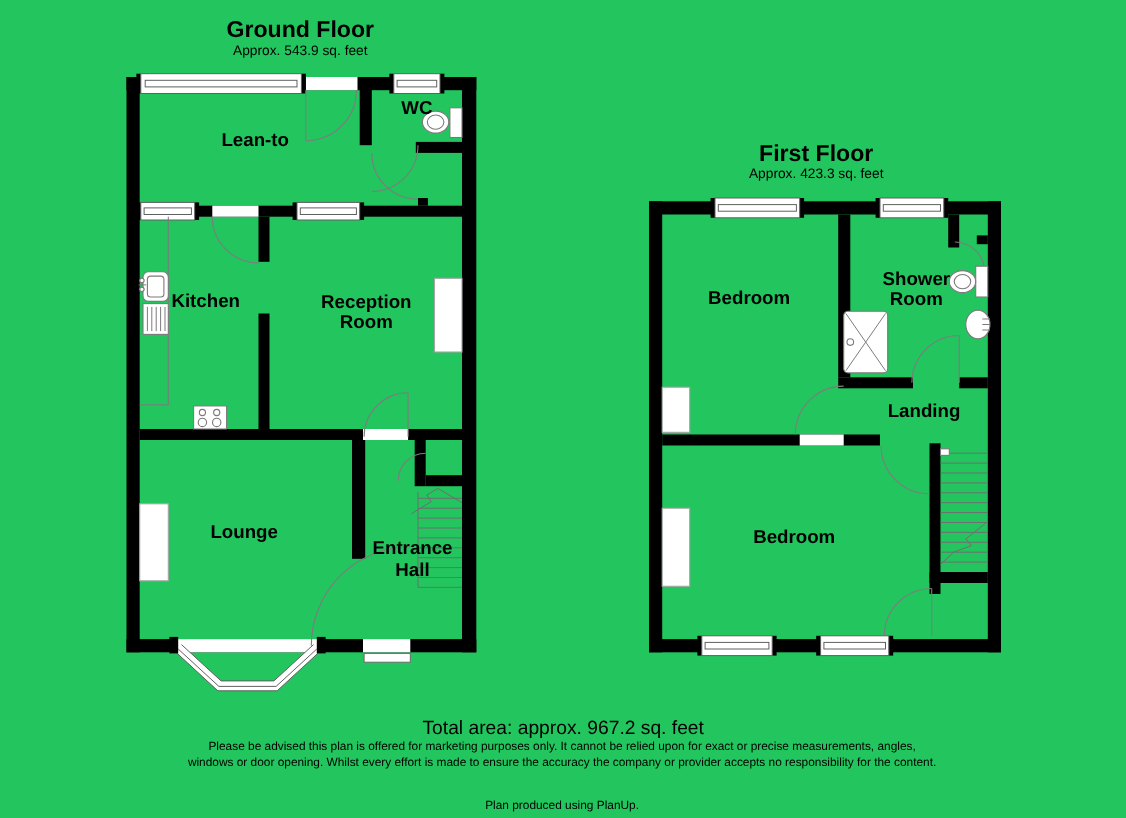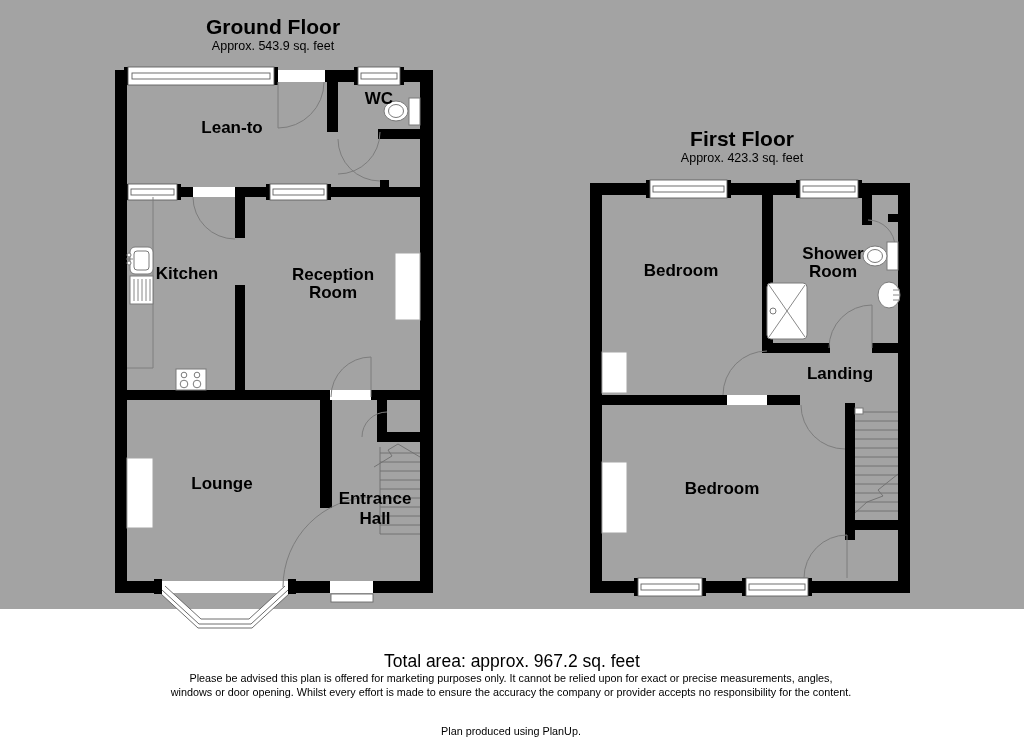--- a/index.html
+++ b/index.html
@@ -1,16 +1,16 @@
 <!DOCTYPE html>
 <html><head>
 <meta charset="utf-8">
 <style>
   html,body{margin:0;padding:0;background:#ffffff;width:1024px;height:744px;overflow:hidden;}
-  .plan-wrap{position:relative;width:1024px;height:609px;background:#a3a3a3;}
+  .plan-wrap{position:relative;width:1024px;height:744px;background:#22c55e;}
   svg text{font-family:"Liberation Sans","DejaVu Sans",sans-serif;fill:#000;}
   .floor-title{font-size:21px;font-weight:bold;text-anchor:middle;}
   .floor-sub{font-size:12.5px;text-anchor:middle;}
   .room-label{font-size:17px;font-weight:bold;text-anchor:middle;}
   .total-label{font-size:17.5px;text-anchor:middle;}
   .fine-print{font-size:10.8px;text-anchor:middle;}
   .wall{fill:#000;}
   .opening{fill:#fff;}
   .win{fill:#fff;stroke:#5f5f5f;stroke-width:0.9;}
   .win-line{stroke:#5f5f5f;stroke-width:0.9;fill:none;}

